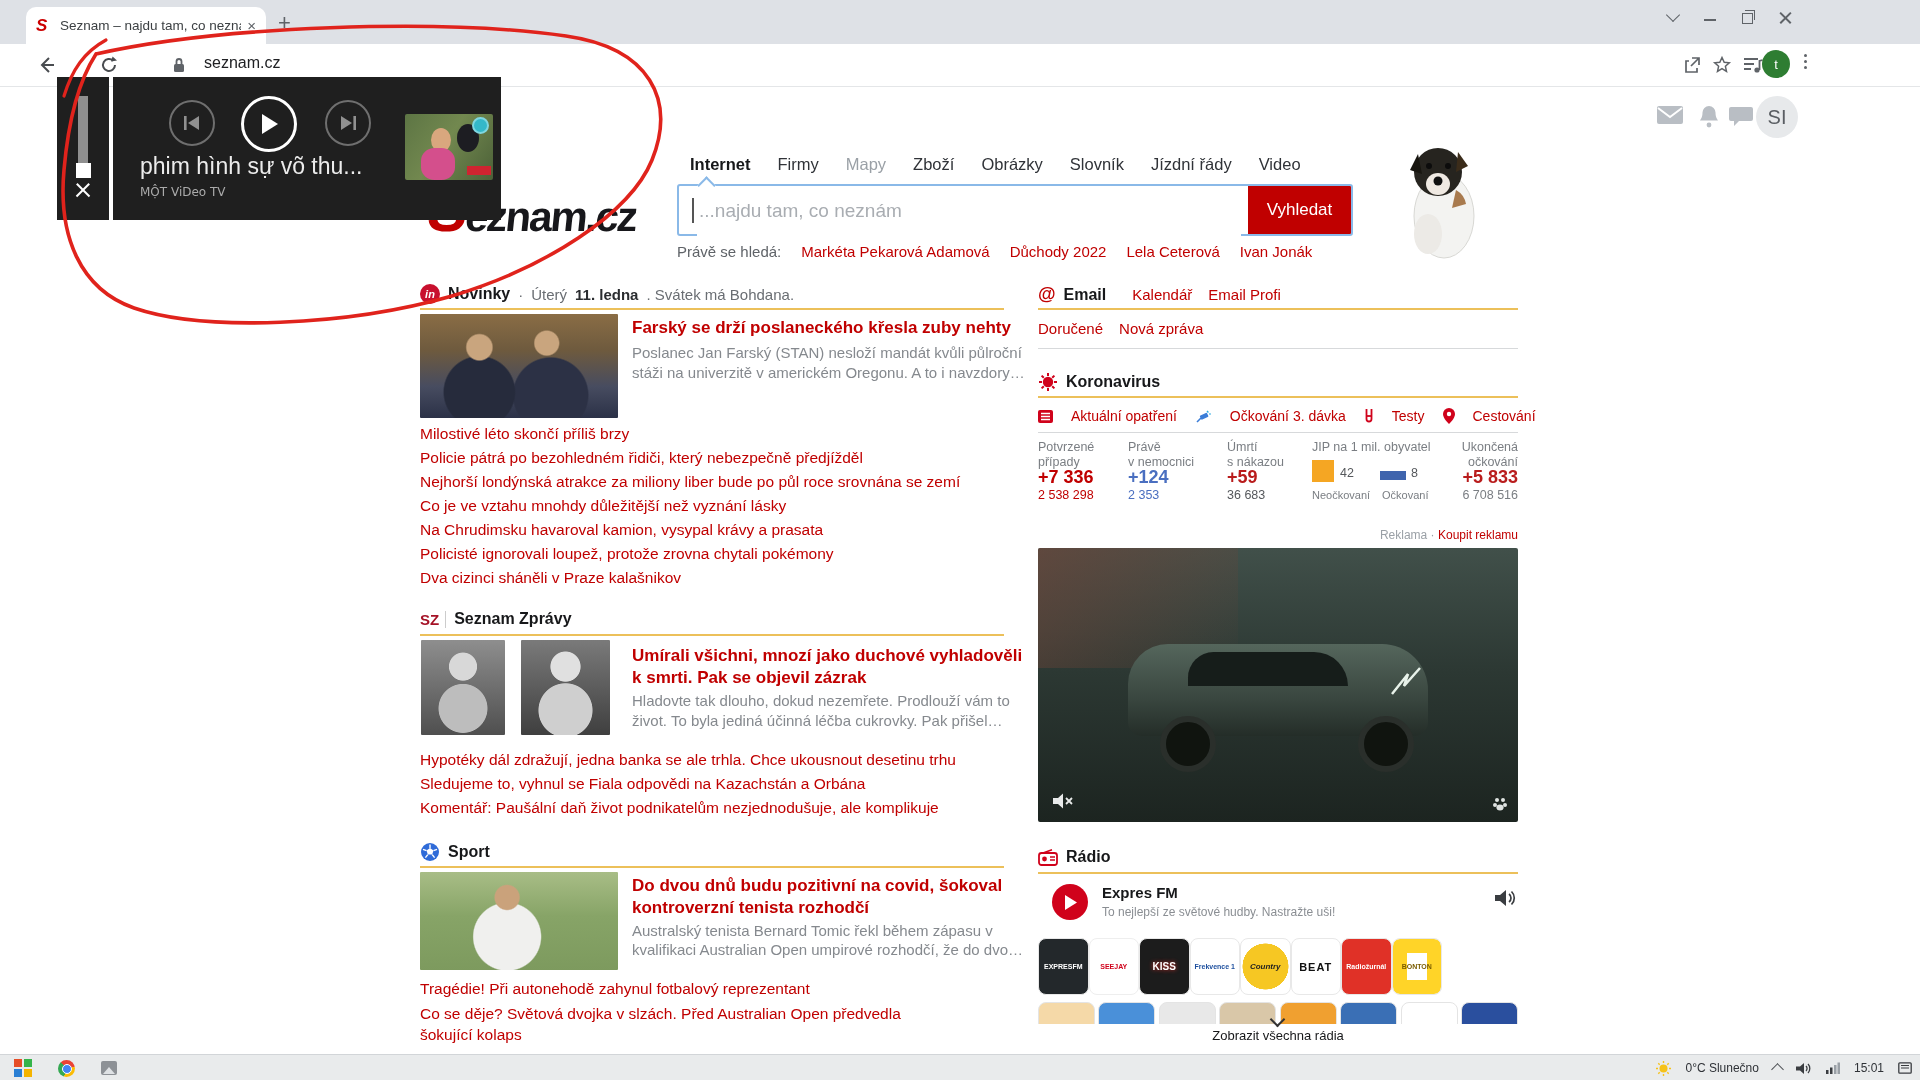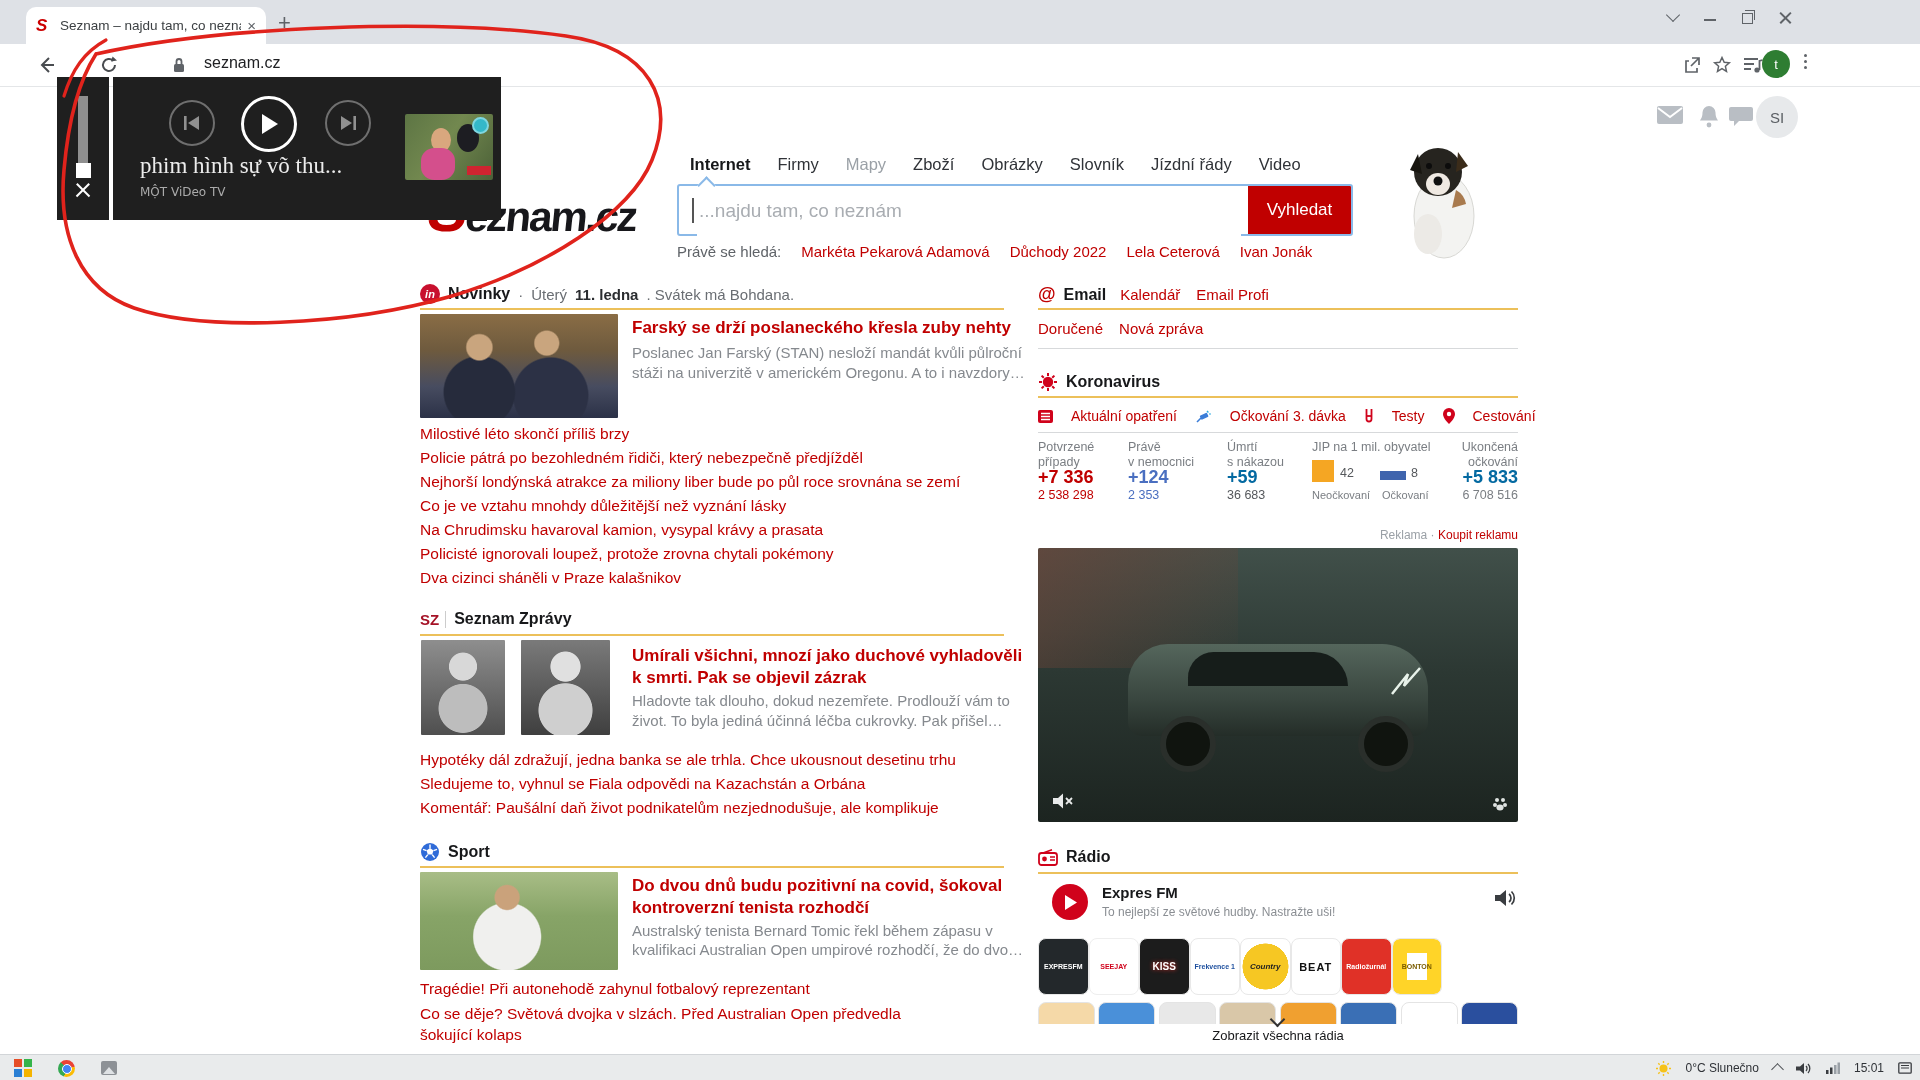--- a/index.html
+++ b/index.html
@@ -40,37 +40,37 @@
   .mp-left{position:absolute;left:57px;top:77px;width:52px;height:143px;background:#1f1f1f;z-index:30}
   .mp-main{position:absolute;left:113px;top:77px;width:388px;height:143px;background:#1f1f1f;z-index:30}
   .vol-track{position:absolute;left:21px;top:19px;width:10px;height:70px;background:#8f8f8f}
   .vol-thumb{position:absolute;left:19px;top:86px;width:15px;height:15px;background:#fff}
   .mp-x{position:absolute;left:17px;top:104px;width:18px;height:18px}
   .mp-x i,.mp-x b{position:absolute;top:8px;left:0;width:18px;height:2.4px;background:#fff;display:block}
   .mp-x i{transform:rotate(45deg)} .mp-x b{transform:rotate(-45deg)}
   .mp-btn{position:absolute;border-radius:50%;display:flex;align-items:center;justify-content:center}
   .mp-prev,.mp-next{width:42px;height:42px;border:2.4px solid #6f6f6f;top:23px}
   .mp-play{width:50px;height:50px;border:3px solid #fff;top:19px;left:128px}
-  .mp-title{position:absolute;left:27px;top:76px;font-size:23px;color:#ececec;font-family:Liberation Serif, serif;white-space:nowrap}
+  .mp-title{position:absolute;left:27px;top:76px;font-size:23px;color:#ececec;font-family:Liberation Sans, sans-serif;white-space:nowrap}
   .mp-sub{position:absolute;left:27px;top:108px;font-size:12px;color:#ababab;font-family:"DejaVu Sans",sans-serif}
   .mp-thumb{position:absolute;left:292px;top:37px;width:88px;height:66px;border-radius:2px;overflow:hidden;
             background:linear-gradient(125deg,#5d7544 0%,#72884f 45%,#4c6138 100%)}
   .mp-thumb .face1{position:absolute;left:26px;top:14px;width:20px;height:24px;border-radius:50%;background:#d9a77e}
   .mp-thumb .face2{position:absolute;left:52px;top:10px;width:22px;height:28px;border-radius:50%;background:#1d1d22}
   .mp-thumb .shirt{position:absolute;left:16px;top:34px;width:34px;height:32px;border-radius:40%;background:#d44f8c}
   .mp-thumb .badge{position:absolute;right:4px;top:3px;width:13px;height:13px;border-radius:50%;background:#34b8c9;border:2px solid #7fd6e0}
   .mp-thumb .tag{position:absolute;right:2px;bottom:5px;width:24px;height:9px;background:#cf2430}
 
   
   .logo{position:absolute;left:428px;top:176px;z-index:4;transform:skewX(-6deg);font-weight:bold;letter-spacing:-2px;white-space:nowrap}
   .logo .s{color:#c00000;font-size:60px}
   .logo .rest{color:#17171b;font-size:42px}
   .hdr-ic{position:absolute;top:104px}
   .avatar-si{position:absolute;left:1756px;top:96px;width:42px;height:42px;border-radius:50%;background:#e7e9eb;
-             color:#5a5e63;font-size:15px;display:flex;align-items:center;justify-content:center}
+             color:#5a5e63;font-size:20px;display:flex;align-items:center;justify-content:center}
 
   .nav{position:absolute;left:690px;top:155px;display:flex;gap:27px;font-size:16.5px;color:#303338}
   .nav .t{cursor:pointer}
   .nav .active{font-weight:bold;color:#17181a}
   .nav .dim{color:#9aa0a6}
 
   .searchbox{position:absolute;left:677px;top:184px;width:676px;height:52px;border:2px solid #8ab9e8;border-radius:3px;
              box-sizing:border-box;background:#fff}
   .notch{position:absolute;left:700px;top:179px;width:11px;height:11px;background:#fff;transform:rotate(45deg);
          border-left:2px solid #8ab9e8;border-top:2px solid #8ab9e8;z-index:2}
@@ -100,21 +100,21 @@
   .linklist{position:absolute;display:flex;flex-direction:column;font-size:15.5px}
   .linklist .lnk{line-height:24px;white-space:nowrap}
   .wrap .lnk{white-space:normal;line-height:21px;margin-bottom:4px}
 
   
   .email-at{color:#c00000;font-weight:bold;font-size:18px}
   .rc-links{display:flex;gap:16px;align-items:baseline}
   .stat{position:absolute;font-size:12.5px;color:#7a7e83;line-height:15px}
   .stat .v{font-size:18px;font-weight:bold;}
   .stat .s{font-size:12.5px;margin-top:3px}
-  .red{color:#c00000}.blue{color:#4a6fc0}.blk{color:#0369a1}
+  .red{color:#c00000}.blue{color:#4a6fc0}.blk{color:#b91c1c}
   .adbox{position:absolute;left:1038px;top:548px;width:480px;height:274px;overflow:hidden;border-radius:2px;
          background:linear-gradient(180deg,#41504a 0%,#2c3833 45%,#1c2420 100%)}
   .adbox .wall{position:absolute;left:0;top:0;width:200px;height:120px;background:linear-gradient(135deg,#6e4438aa,#3c2f2a00)}
   .adbox .car{position:absolute;left:90px;top:96px;width:300px;height:92px;border-radius:40px 46px 14px 14px;
               background:linear-gradient(180deg,#55665c,#39463f 60%,#242d28)}
   .adbox .win{position:absolute;left:150px;top:104px;width:160px;height:34px;border-radius:30px 40px 0 0;background:#161d1a}
   .adbox .w1,.adbox .w2{position:absolute;top:168px;width:44px;height:44px;border-radius:50%;background:#10140f;border:6px solid #2a2f2b}
   .adbox .w1{left:122px}.adbox .w2{left:320px}
   .adbox .zig{position:absolute;left:352px;top:116px}
   .radio-tiles{position:absolute;left:1038px;top:938px;width:404px;display:flex;justify-content:space-between}
@@ -347,21 +347,21 @@
   <div class="perex" style="left:632px;top:922px">Australský tenista Bernard Tomic řekl během zápasu v</div>
   <div class="perex" style="left:632px;top:941px">kvalifikaci Australian Open umpirové rozhodčí, že do dvo…</div>
   <div class="linklist wrap" style="left:420px;top:978px;width:500px">
     <span class="lnk">Tragédie! Při autonehodě zahynul fotbalový reprezentant</span>
     <span class="lnk">Co se děje? Světová dvojka v slzách. Před Australian Open předvedla šokující kolaps</span>
   </div>
 
   <div class="sec-hd" style="left:1038px;top:284px">
     <span class="email-at">@</span>
     <span class="sec-title">Email</span>
-    <span class="rc-links" style="font-size:15px;margin-left:6px">
+    <span class="rc-links" style="font-size:15px;margin-left:18px">
       <span class="lnk">Kalendář</span>
       <span class="lnk">Email Profi</span>
     </span>
   </div>
   <div class="yline" style="left:1038px;top:308px;width:480px"></div>
   <div class="rc-links abs" style="left:1038px;top:320px;font-size:15px">
     <span class="lnk">Doručené</span>
     <span class="lnk">Nová zpráva</span>
   </div>
   <div class="gline" style="left:1038px;top:348px;width:480px"></div>

